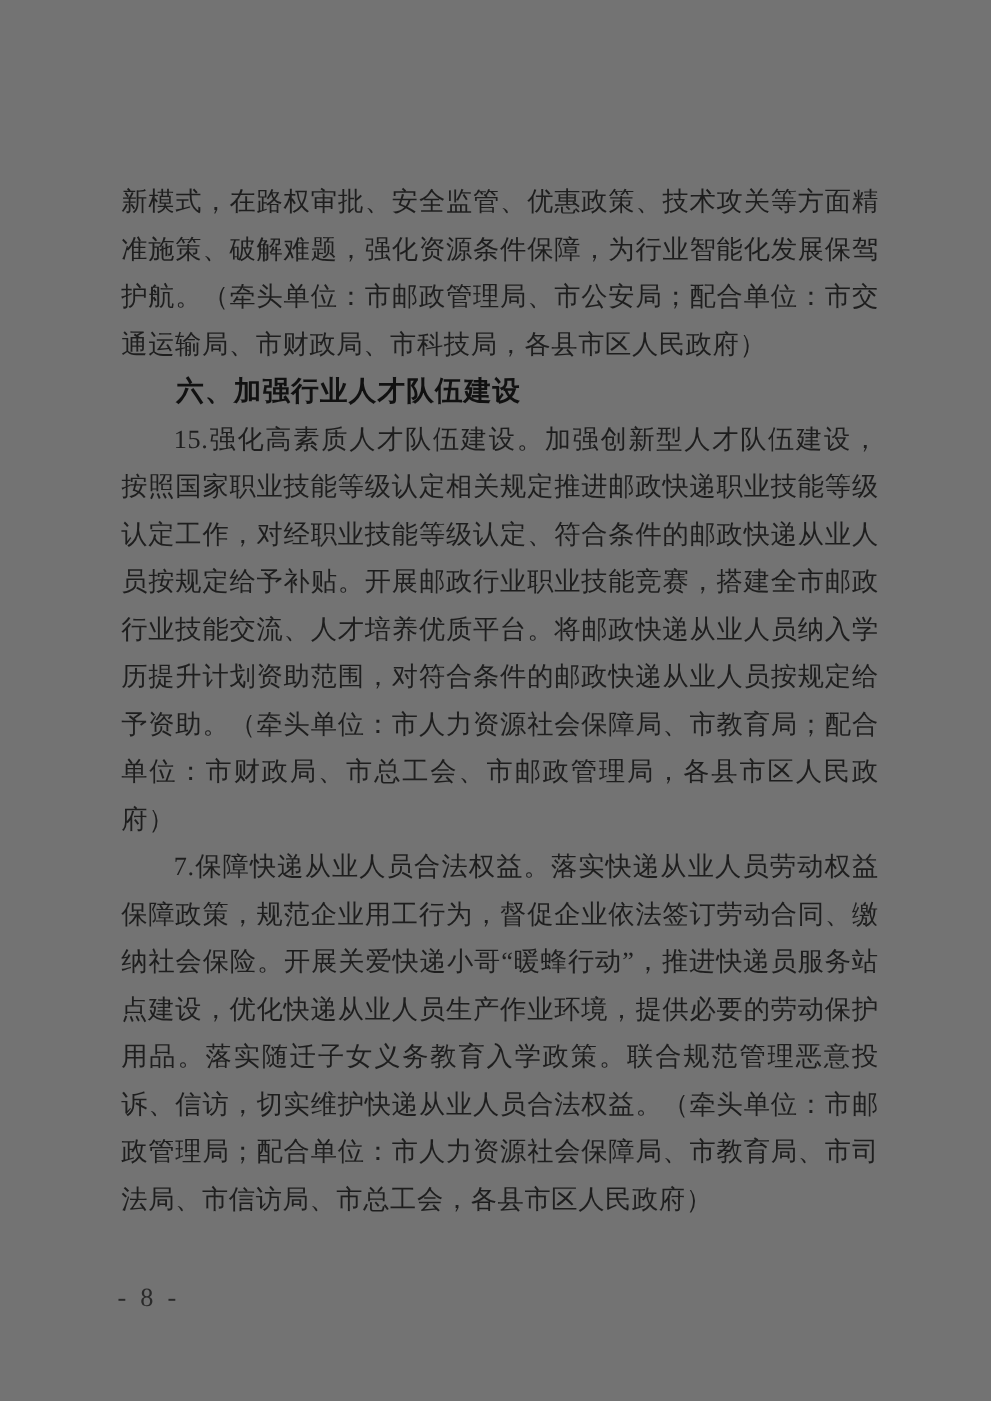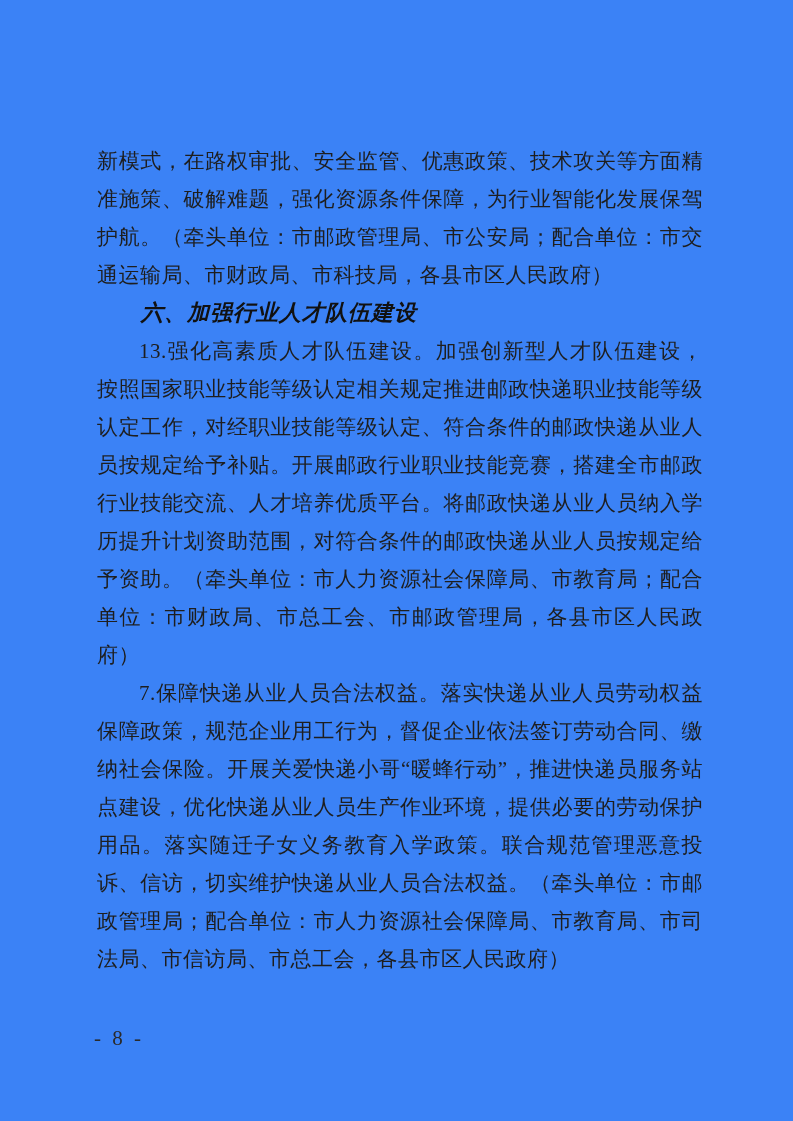--- a/index.html
+++ b/index.html
@@ -10,21 +10,21 @@
     width: 793px;
     height: 1121px;
     position: relative;
     background: #ffffff;
     overflow: hidden;
     font-family: "Liberation Serif", "DejaVu Serif", serif;
   }
   .scan-page {
     position: absolute;
     inset: 0;
-    background: #3b82f6;
+    background: #737373;
   }
   .doc-body {
     position: absolute;
     left: 97px;
     top: 142px;
     width: 606px;
     color: #1e1e1e;
     font-size: 21px;
     line-height: 38px;
     letter-spacing: 0.5px;
@@ -39,37 +39,36 @@
   }
   .doc-body h2.heading {
     margin: 0;
     font-family: "Liberation Sans", "DejaVu Sans", sans-serif;
     font-weight: bold;
     font-size: 22px;
     line-height: 38px;
     color: #111111;
     text-indent: 2em;
     letter-spacing: 1px;
-    font-style: italic;
   }
   .page-number {
     position: absolute;
     left: 94px;
     top: 1026px;
     font-size: 21px;
     line-height: 24px;
     color: #2a2a2a;
     letter-spacing: 3px;
     font-family: "Liberation Serif", "DejaVu Serif", serif;
   }
 </style>
 </head>
 <body>
 
 <div class="scan-page">
   <div class="doc-body">
       <p class="para">新模式，在路权审批、安全监管、优惠政策、技术攻关等方面精准施策、破解难题，强化资源条件保障，为行业智能化发展保驾护航。（牵头单位：市邮政管理局、市公安局；配合单位：市交通运输局、市财政局、市科技局，各县市区人民政府）</p>
       <h2 class="heading">六、加强行业人才队伍建设</h2>
-      <p class="para indent">13.强化高素质人才队伍建设。加强创新型人才队伍建设，按照国家职业技能等级认定相关规定推进邮政快递职业技能等级认定工作，对经职业技能等级认定、符合条件的邮政快递从业人员按规定给予补贴。开展邮政行业职业技能竞赛，搭建全市邮政行业技能交流、人才培养优质平台。将邮政快递从业人员纳入学历提升计划资助范围，对符合条件的邮政快递从业人员按规定给予资助。（牵头单位：市人力资源社会保障局、市教育局；配合单位：市财政局、市总工会、市邮政管理局，各县市区人民政府）</p>
+      <p class="para indent">15.强化高素质人才队伍建设。加强创新型人才队伍建设，按照国家职业技能等级认定相关规定推进邮政快递职业技能等级认定工作，对经职业技能等级认定、符合条件的邮政快递从业人员按规定给予补贴。开展邮政行业职业技能竞赛，搭建全市邮政行业技能交流、人才培养优质平台。将邮政快递从业人员纳入学历提升计划资助范围，对符合条件的邮政快递从业人员按规定给予资助。（牵头单位：市人力资源社会保障局、市教育局；配合单位：市财政局、市总工会、市邮政管理局，各县市区人民政府）</p>
       <p class="para indent">7.保障快递从业人员合法权益。落实快递从业人员劳动权益保障政策，规范企业用工行为，督促企业依法签订劳动合同、缴纳社会保险。开展关爱快递小哥“暖蜂行动”，推进快递员服务站点建设，优化快递从业人员生产作业环境，提供必要的劳动保护用品。落实随迁子女义务教育入学政策。联合规范管理恶意投诉、信访，切实维护快递从业人员合法权益。（牵头单位：市邮政管理局；配合单位：市人力资源社会保障局、市教育局、市司法局、市信访局、市总工会，各县市区人民政府）</p>
     </div>
   <div class="page-number">- 8 -</div>
 </div>
 
 </body></html>

